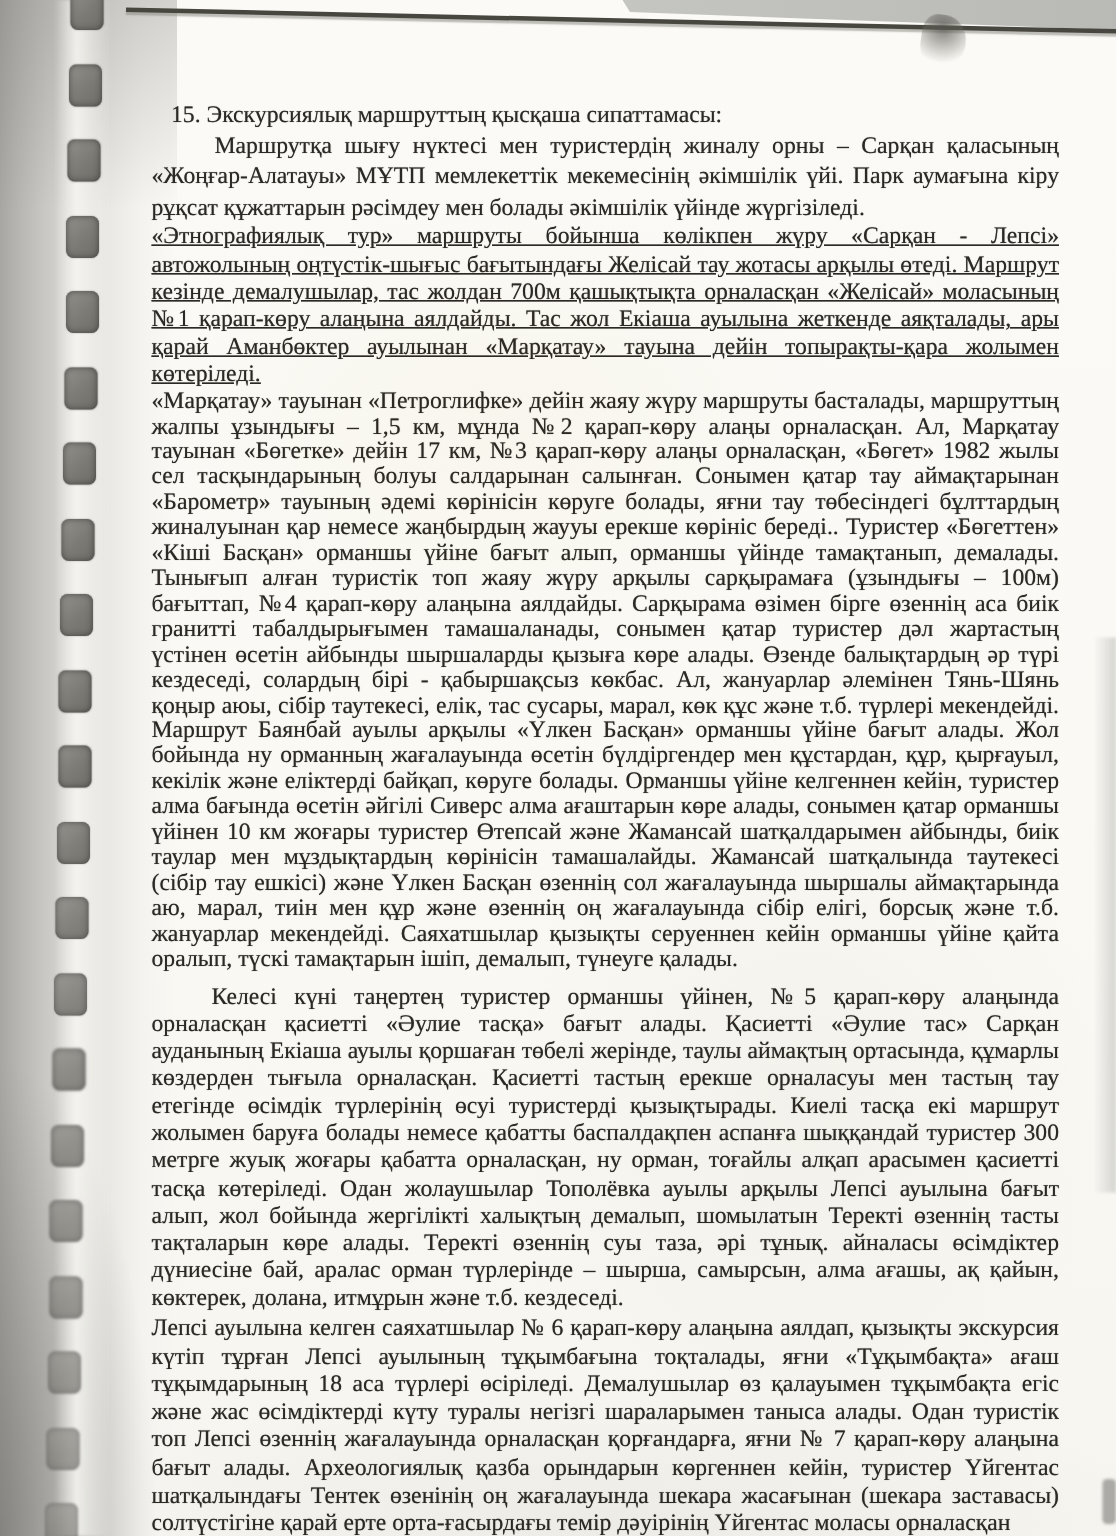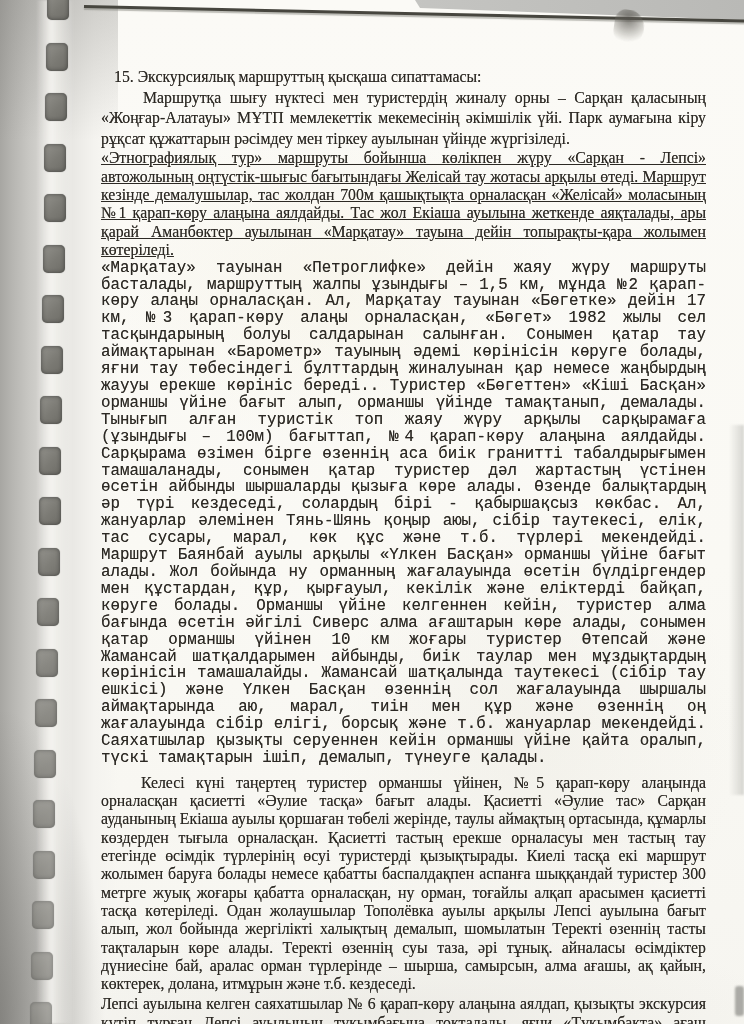--- a/index.html
+++ b/index.html
@@ -75,21 +75,21 @@
     position: absolute; left: 101px; top: 66px; width: 605px;
     color: #2c2924;
     font-size: 15.8px;
     text-align: justify;
     text-shadow: 0 0 0.6px rgba(44,41,36,0.65);
   }
   .text-block p { margin: 0; }
   .heading      { line-height: 21px;  padding-left: 13px; text-align: left; margin-bottom: 1px !important; }
   .para-1       { line-height: 20.4px; text-indent: 42px; }
   .para-2       { line-height: 18.4px; text-decoration: underline; }
-  .para-3       { line-height: 16.9px; font-family: Liberation Mono, monospace; }
+  .para-3       { line-height: 16.9px; }
   .para-4       { line-height: 18.3px; text-indent: 40px; margin-top: 7px !important; }
   .para-5       { line-height: 18.6px; margin-top: 2px !important; }
 </style>
 </head>
 <body>
 
 <div class="scene">
   <div class="paper"></div>
 
   <div class="binding-strip"></div>
@@ -119,19 +119,19 @@
     </div>
 
   <div class="top-grey-wedge"></div>
   <div class="top-edge-line"></div>
   <div class="top-smudge"></div>
   <div class="right-edge-band"></div>
   <div class="bottom-right-mark"></div>
 
   <div class="text-block">
     <p class="heading">15. Экскурсиялық маршруттың қысқаша сипаттамасы:</p>
-    <p class="para-1">Маршрутқа шығу нүктесі мен туристердің жиналу орны – Сарқан қаласының «Жоңғар-Алатауы» МҰТП мемлекеттік мекемесінің әкімшілік үйі. Парк аумағына кіру рұқсат құжаттарын рәсімдеу мен тіркеу ауылынан үйінде жүргізіледі.</p>
+    <p class="para-1">Маршрутқа шығу нүктесі мен туристердің жиналу орны – Сарқан қаласының «Жоңғар-Алатауы» МҰТП мемлекеттік мекемесінің әкімшілік үйі. Парк аумағына кіру рұқсат құжаттарын рәсімдеу мен болады әкімшілік үйінде жүргізіледі.</p>
     <p class="para-2">«Этнографиялық тур» маршруты бойынша көлікпен жүру «Сарқан - Лепсі» автожолының оңтүстік-шығыс бағытындағы Желісай тау жотасы арқылы өтеді. Маршрут кезінде демалушылар, тас жолдан 700м қашықтықта орналасқан «Желісай» моласының №1 қарап-көру алаңына аялдайды. Тас жол Екіаша ауылына жеткенде аяқталады, ары қарай Аманбөктер ауылынан «Марқатау» тауына дейін топырақты-қара жолымен көтеріледі.</p>
     <p class="para-3">«Марқатау» тауынан «Петроглифке» дейін жаяу жүру маршруты басталады, маршруттың жалпы ұзындығы – 1,5 км, мұнда №2 қарап-көру алаңы орналасқан. Ал, Марқатау тауынан «Бөгетке» дейін 17 км, №3 қарап-көру алаңы орналасқан, «Бөгет» 1982 жылы сел тасқындарының болуы салдарынан салынған. Сонымен қатар тау аймақтарынан «Барометр» тауының әдемі көрінісін көруге болады, яғни тау төбесіндегі бұлттардың жиналуынан қар немесе жаңбырдың жаууы ерекше көрініс береді.. Туристер «Бөгеттен» «Кіші Басқан» орманшы үйіне бағыт алып, орманшы үйінде тамақтанып, демалады. Тынығып алған туристік топ жаяу жүру арқылы сарқырамаға (ұзындығы – 100м) бағыттап, №4 қарап-көру алаңына аялдайды. Сарқырама өзімен бірге өзеннің аса биік гранитті табалдырығымен тамашаланады, сонымен қатар туристер дәл жартастың үстінен өсетін айбынды шыршаларды қызыға көре алады. Өзенде балықтардың әр түрі кездеседі, солардың бірі - қабыршақсыз көкбас. Ал, жануарлар әлемінен Тянь-Шянь қоңыр аюы, сібір таутекесі, елік, тас сусары, марал, көк құс және т.б. түрлері мекендейді. Маршрут Баянбай ауылы арқылы «Үлкен Басқан» орманшы үйіне бағыт алады. Жол бойында ну орманның жағалауында өсетін бүлдіргендер мен құстардан, құр, қырғауыл, кекілік және еліктерді байқап, көруге болады. Орманшы үйіне келгеннен кейін, туристер алма бағында өсетін әйгілі Сиверс алма ағаштарын көре алады, сонымен қатар орманшы үйінен 10 км жоғары туристер Өтепсай және Жамансай шатқалдарымен айбынды, биік таулар мен мұздықтардың көрінісін тамашалайды. Жамансай шатқалында таутекесі (сібір тау ешкісі) және Үлкен Басқан өзеннің сол жағалауында шыршалы аймақтарында аю, марал, тиін мен құр және өзеннің оң жағалауында сібір елігі, борсық және т.б. жануарлар мекендейді. Саяхатшылар қызықты серуеннен кейін орманшы үйіне қайта оралып, түскі тамақтарын ішіп, демалып, түнеуге қалады.</p>
     <p class="para-4">Келесі күні таңертең туристер орманшы үйінен, №5 қарап-көру алаңында орналасқан қасиетті «Әулие тасқа» бағыт алады. Қасиетті «Әулие тас» Сарқан ауданының Екіаша ауылы қоршаған төбелі жерінде, таулы аймақтың ортасында, құмарлы көздерден тығыла орналасқан. Қасиетті тастың ерекше орналасуы мен тастың тау етегінде өсімдік түрлерінің өсуі туристерді қызықтырады. Киелі тасқа екі маршрут жолымен баруға болады немесе қабатты баспалдақпен аспанға шыққандай туристер 300 метрге жуық жоғары қабатта орналасқан, ну орман, тоғайлы алқап арасымен қасиетті тасқа көтеріледі. Одан жолаушылар Тополёвка ауылы арқылы Лепсі ауылына бағыт алып, жол бойында жергілікті халықтың демалып, шомылатын Теректі өзеннің тасты тақталарын көре алады. Теректі өзеннің суы таза, әрі тұнық. айналасы өсімдіктер дүниесіне бай, аралас орман түрлерінде – шырша, самырсын, алма ағашы, ақ қайын, көктерек, долана, итмұрын және т.б. кездеседі.</p>
     <p class="para-5">Лепсі ауылына келген саяхатшылар № 6 қарап-көру алаңына аялдап, қызықты экскурсия күтіп тұрған Лепсі ауылының тұқымбағына тоқталады, яғни «Тұқымбақта» ағаш тұқымдарының 18 аса түрлері өсіріледі. Демалушылар өз қалауымен тұқымбақта егіс және жас өсімдіктерді күту туралы негізгі шараларымен таныса алады. Одан туристік топ Лепсі өзеннің жағалауында орналасқан қорғандарға, яғни № 7 қарап-көру алаңына бағыт алады. Археологиялық қазба орындарын көргеннен кейін, туристер Үйгентас шатқалындағы Тентек өзенінің оң жағалауында шекара жасағынан (шекара заставасы) солтүстігіне қарай ерте орта-ғасырдағы темір дәуірінің Үйгентас моласы орналасқан</p>
   </div>
 </div>
 
 </body></html>

